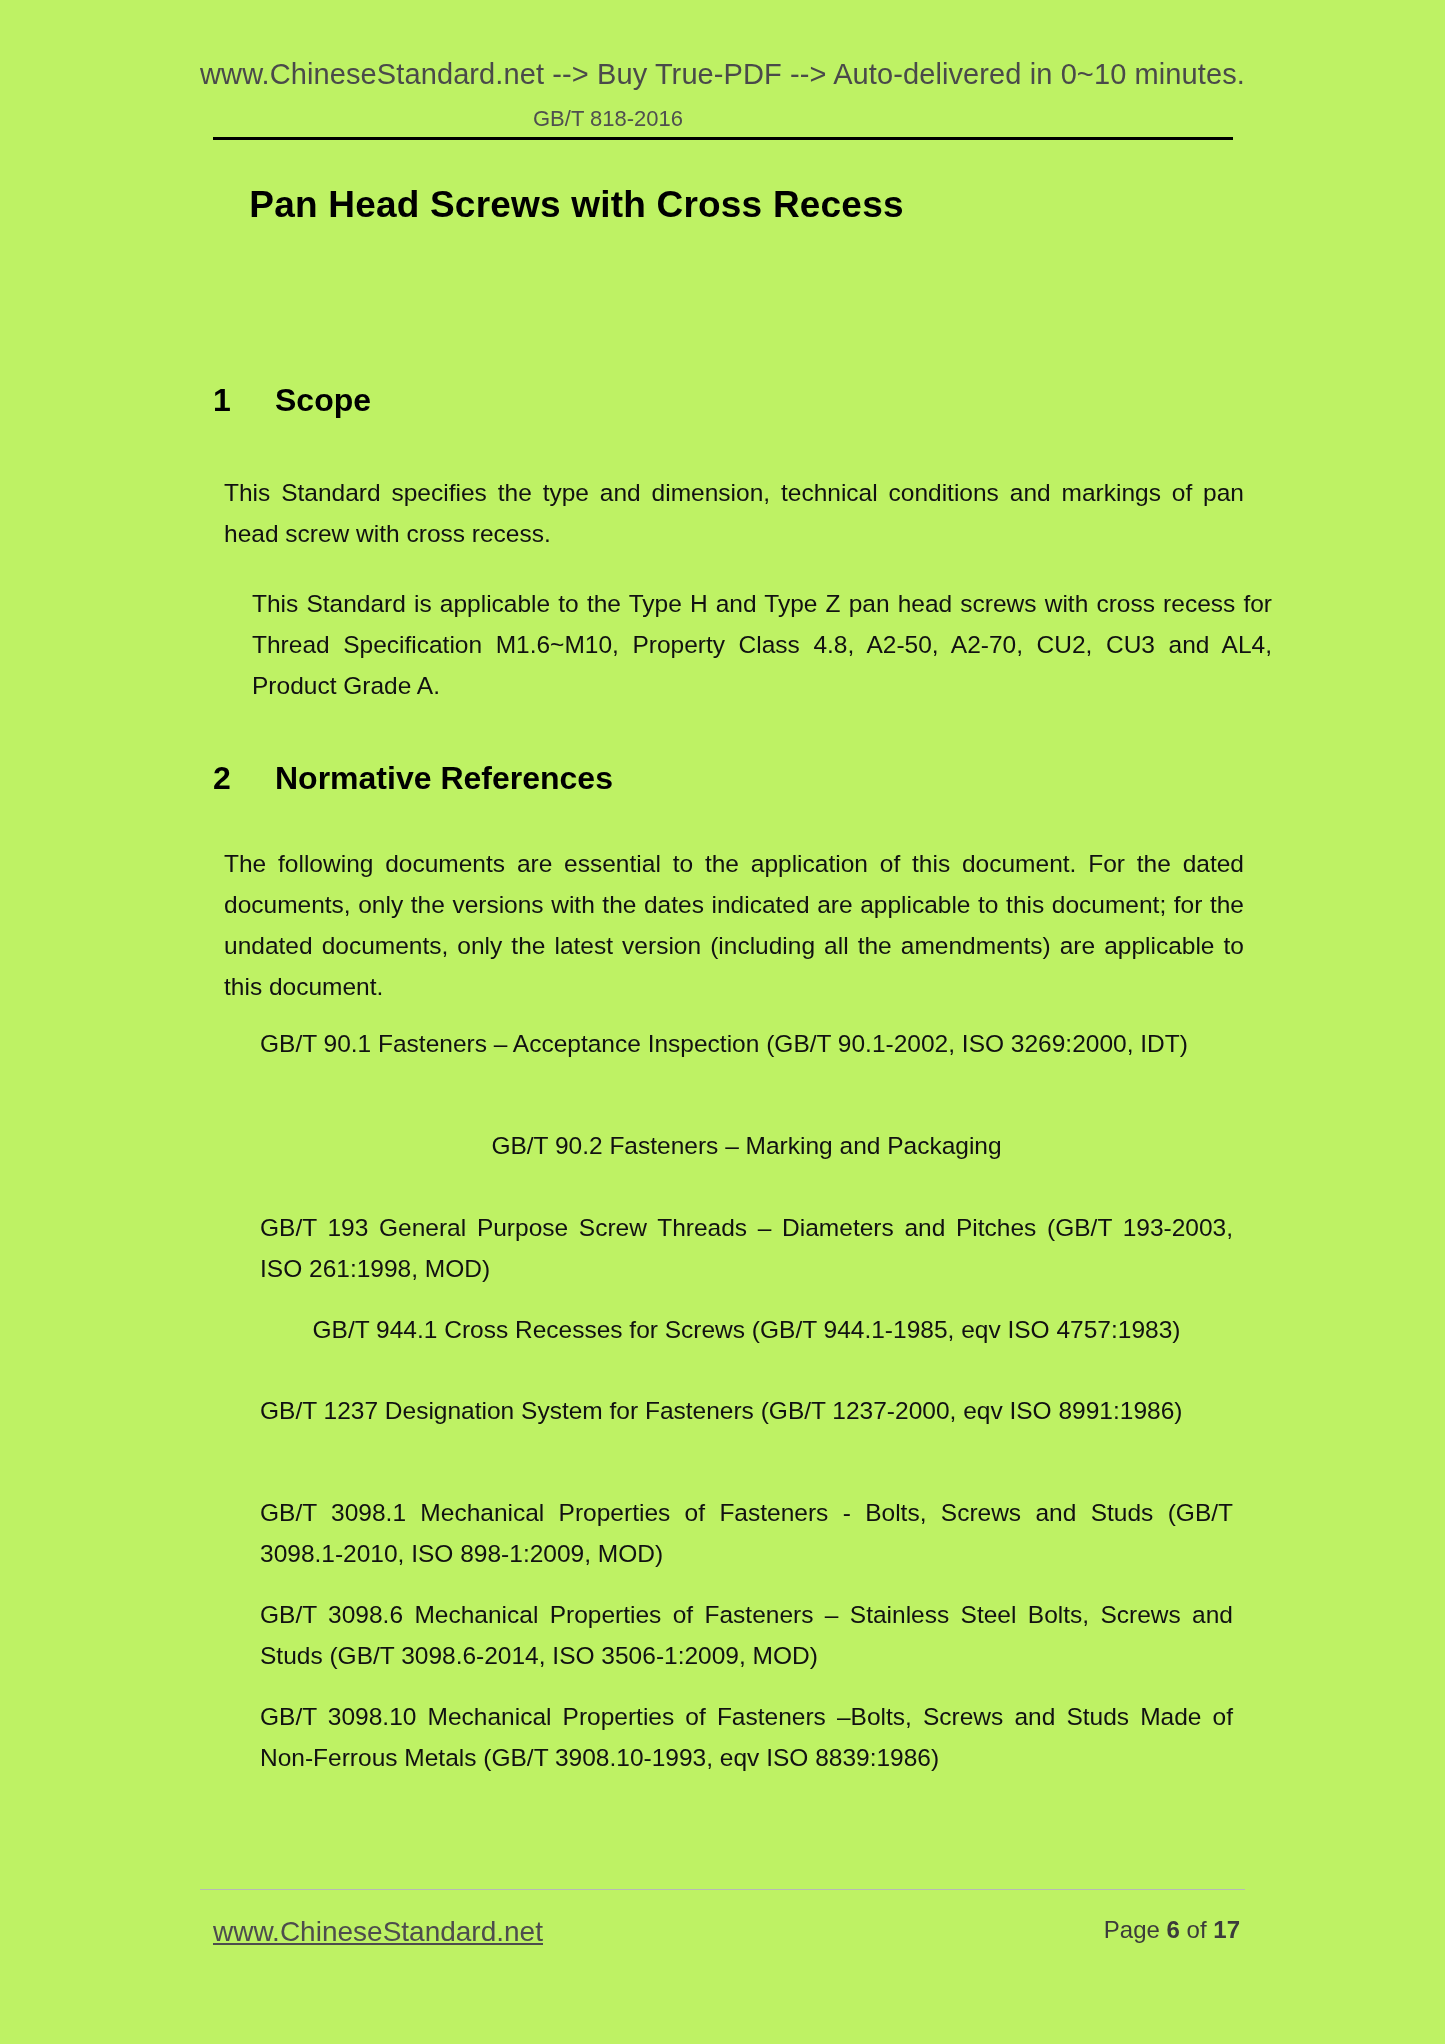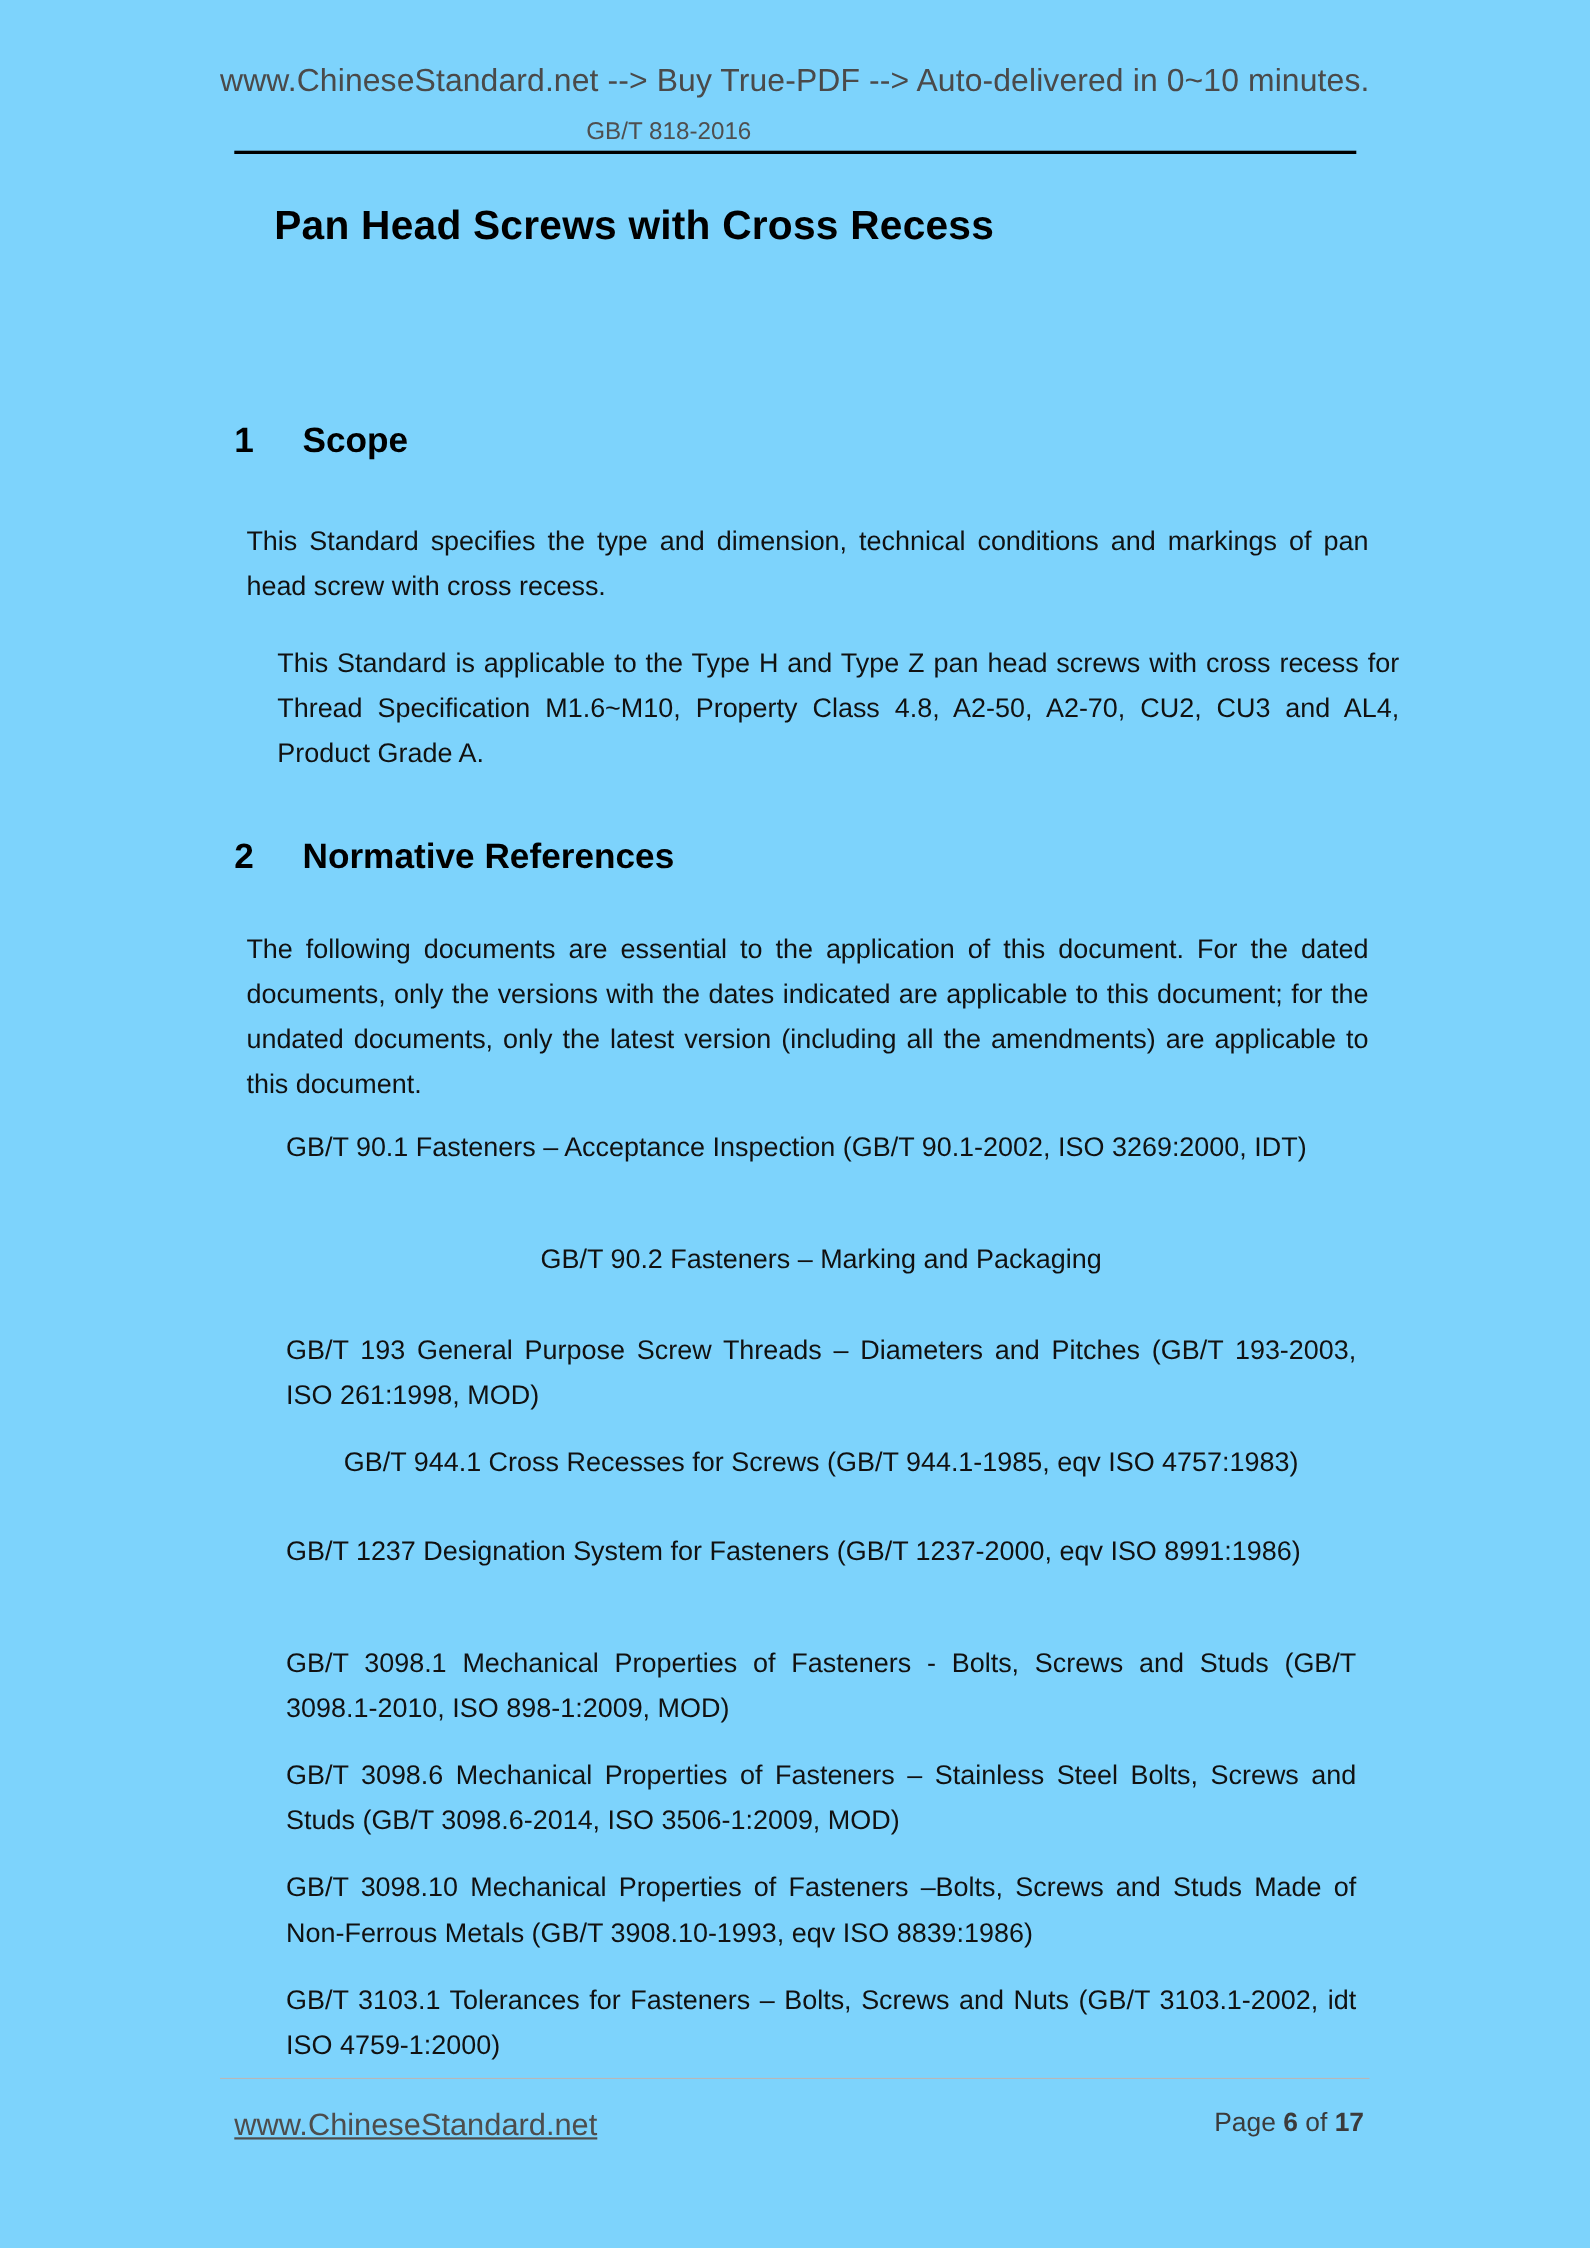--- a/index.html
+++ b/index.html
@@ -10,21 +10,21 @@
   }
   body {
     font-family: "Liberation Sans", sans-serif;
     color: #000000;
   }
   .page {
     position: relative;
     width: 1445px;
     height: 2044px;
     margin: 0 auto;
-    background: #7dd3fc;
+    background: #bef264;
     box-sizing: border-box;
     overflow: hidden;
     text-decoration: underline;
   }
 
   
   .watermark {
     position: absolute;
     left: 0;
     top: 58px;
@@ -170,21 +170,20 @@
   <div class="ref-item nojust" style="top:1309px;">GB/T 944.1 Cross Recesses for Screws (GB/T 944.1-1985, eqv ISO 4757:1983)</div>
 
   <div class="ref-item" style="top:1390px;">GB/T 1237 Designation System for Fasteners (GB/T 1237-2000, eqv ISO 8991:1986)</div>
 
   <div class="ref-item" style="top:1492px;">GB/T 3098.1 Mechanical Properties of Fasteners - Bolts, Screws and Studs (GB/T 3098.1-2010, ISO 898-1:2009, MOD)</div>
 
   <div class="ref-item" style="top:1594px;">GB/T 3098.6 Mechanical Properties of Fasteners – Stainless Steel Bolts, Screws and Studs (GB/T 3098.6-2014, ISO 3506-1:2009, MOD)</div>
 
   <div class="ref-item" style="top:1696px;">GB/T 3098.10 Mechanical Properties of Fasteners –Bolts, Screws and Studs Made of Non-Ferrous Metals (GB/T 3908.10-1993, eqv ISO 8839:1986)</div>
 
-  <div class="ref-item" style="top:1798px;">GB/T 3103.1 Tolerances for Fasteners – Bolts, Screws and Nuts (GB/T 3103.1-2002, idt ISO 4759-1:2000)</div>
 
   <div class="footer-rule"></div>
 
   <a class="footer-link" href="#">www.ChineseStandard.net</a>
 
   <div class="footer-page"><span>Page </span><b>6</b><span> of </span><b>17</b></div>
 
 </div>
 
 </body></html>

